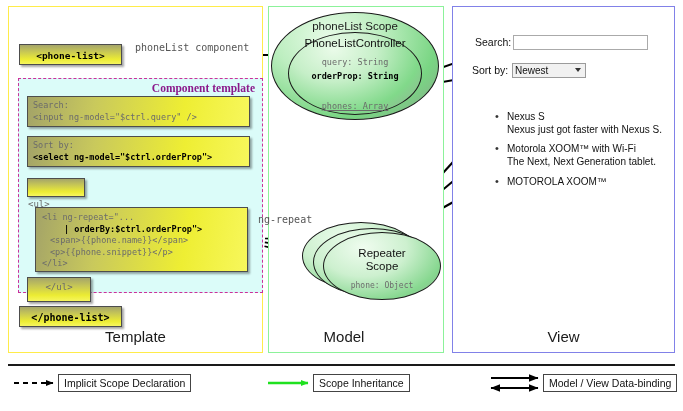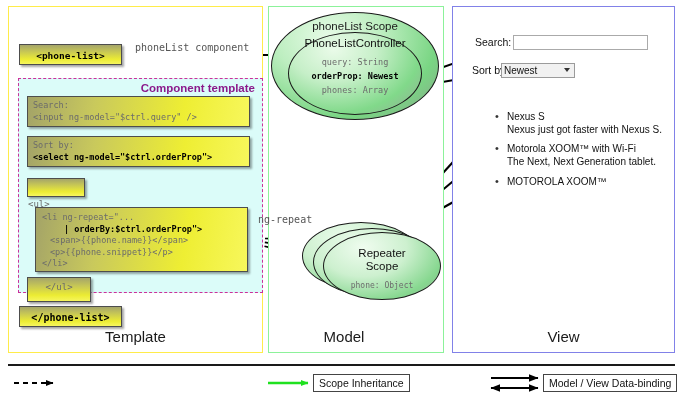--- a/index.html
+++ b/index.html
@@ -25,21 +25,21 @@
   .ybox.vert{background:linear-gradient(180deg,#a5a56a 0%,#c7c755 35%,#ecec33 75%,#f6f65e 100%);}
   .ybox .ln{white-space:pre;line-height:11.5px;font-size:8.5px;}
   .gray{color:#6b6b6b;}
   .blk{color:#000;font-weight:bold;}
 
   
   #component-template{position:absolute;left:18px;top:78px;width:245px;height:215px;
       border:1.6px dashed #cc2f9b;background:#dbfcf9;box-sizing:border-box;}
   #component-template-title{position:absolute;right:7px;top:3px;
       font-size:11.5px;font-weight:bold;color:#8b1a8b;
-      font-family:Liberation Sans, sans-serif;}
+      font-family:Liberation Serif, serif;}
 
   
   .ellipse{position:absolute;border-radius:50%;border:1.4px solid #1a1a1a;box-sizing:border-box;}
   #phonelist-scope{left:271px;top:12px;width:168px;height:108px;
       background:radial-gradient(ellipse at 34% 22%,#e6fbe6 0%,#bdeec0 35%,#79d583 70%,#8f9e90 100%);}
   #phonelist-scope-label{position:absolute;left:0;top:7px;width:100%;text-align:center;
       font-size:11.5px;color:#1a1a1a;}
   #controller-ellipse{left:288px;top:32px;width:134px;height:83px;
       background:radial-gradient(ellipse at 34% 20%,#eafbe9 0%,#c6efc8 35%,#81d98a 70%,#98a699 100%);}
   #controller-label{position:absolute;left:0;top:4px;width:100%;text-align:center;
@@ -55,21 +55,21 @@
       background:radial-gradient(ellipse at 34% 22%,#effcef 0%,#cdf0cf 40%,#86d78f 75%,#9aa79b 100%);}
   #repeater-scope-label{position:absolute;left:0;top:14px;width:100%;text-align:center;
       font-size:11.5px;color:#111;line-height:13px;}
   #repeater-prop{position:absolute;left:0;bottom:9px;width:100%;text-align:center;
       font-family:"DejaVu Sans Mono","Liberation Mono",monospace;font-size:8px;color:#6d6d6d;}
 
   
   .vlabel{position:absolute;font-size:10.5px;color:#111;}
   #search-input{position:absolute;left:513px;top:35px;width:135px;height:15px;
       border:1px solid #aaa;background:#fff;box-sizing:border-box;}
-  #sort-select{position:absolute;left:501px;top:63px;width:74px;height:15px;
+  #sort-select{position:absolute;left:512px;top:63px;width:74px;height:15px;
       border:1px solid #9b9b9b;background:#f1f1f1;box-sizing:border-box;
       font-size:10px;color:#111;padding:1px 2px;}
   #sort-select-arrow{position:absolute;right:4px;top:4px;
       border-left:3px solid transparent;border-right:3px solid transparent;
       border-top:4px solid #333;}
   .vitem{position:absolute;font-size:10px;color:#111;line-height:12.5px;}
   .vbullet{position:absolute;font-size:11px;color:#333;}
 
   
   #legend-rule{position:absolute;left:8px;top:364px;width:667px;height:0;
@@ -175,22 +175,22 @@
   <div style="position:absolute;left:258px;top:214px;font-size:10px;color:#555;
               font-family:'DejaVu Sans Mono','Liberation Mono',monospace;">ng-repeat</div>
 
   <div class="ellipse" id="phonelist-scope">
     <div id="phonelist-scope-label">phoneList Scope</div>
   </div>
 
   <div class="ellipse" id="controller-ellipse">
     <div id="controller-label">PhoneListController</div>
     <div class="ctrl-prop gray" style="top:24px;">query: String</div>
-    <div class="ctrl-prop blk" style="top:38px;">orderProp: Newest</div>
-    <div class="ctrl-prop gray" style="top:52px;">phones: Array</div>
+    <div class="ctrl-prop blk" style="top:38px;">orderProp: String</div>
+    <div class="ctrl-prop gray" style="top:68px;text-decoration:underline;">phones: Array</div>
   </div>
 
   <div class="ellipse" id="repeater-back2"></div>
   <div class="ellipse" id="repeater-back1"></div>
   <div class="ellipse" id="repeater-scope">
     <div id="repeater-scope-label" style="white-space:pre-line;">Repeater
 Scope</div>
     <div id="repeater-prop">phone: Object</div>
   </div>
 
@@ -208,16 +208,17 @@
   <div class="vitem" style="left:507px;top:124px;">Nexus just got faster with Nexus S.</div>
 
   <div class="vbullet" style="left:495px;top:142px;">•</div>
   <div class="vitem" style="left:507px;top:143px;">Motorola XOOM™ with Wi-Fi</div>
   <div class="vitem" style="left:507px;top:156px;">The Next, Next Generation tablet.</div>
 
   <div class="vbullet" style="left:495px;top:175px;">•</div>
   <div class="vitem" style="left:507px;top:176px;">MOTOROLA XOOM™</div>
 
   <div id="legend-rule"></div>
+  <div class="lg-box" style="left:58px;top:374px;">Implicit Scope Declaration</div>
   <div class="lg-box" style="left:543px;top:374px;">Model / View Data-binding</div>
   <div class="lg-box" style="left:313px;top:374px;">Scope Inheritance</div>
 
 </div>
 
 </body></html>

